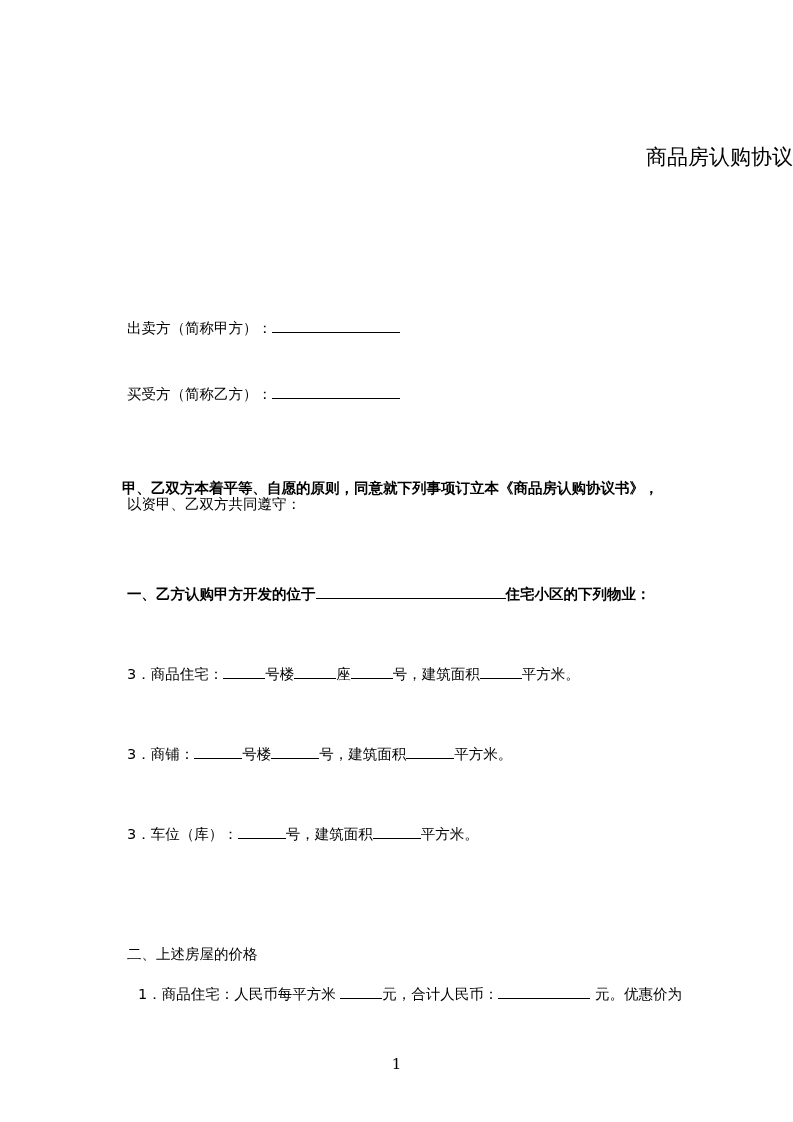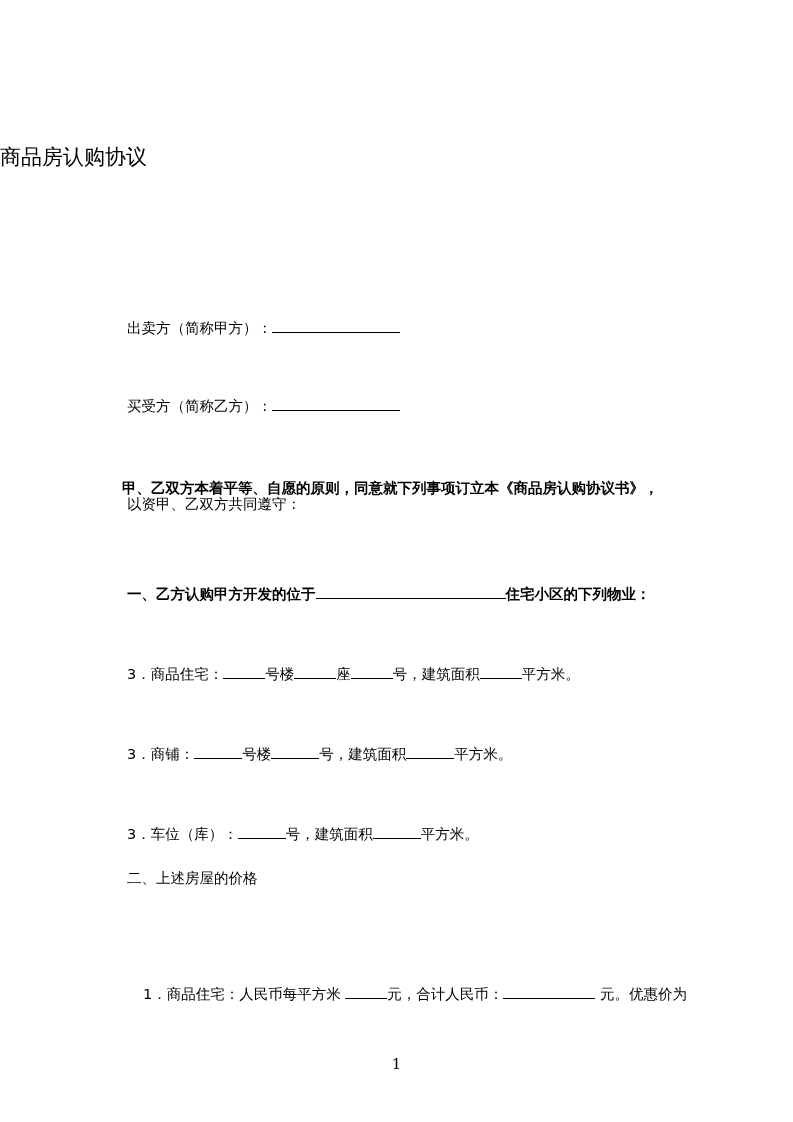--- a/index.html
+++ b/index.html
@@ -1,35 +1,35 @@
 <!DOCTYPE html>
 <html><head>
 <meta charset="utf-8">
 <style>
   html, body { margin:0; padding:0; background:#fff; }
   body { width:793px; height:1122px; position:relative; overflow:hidden;
          font-family:"DejaVu Sans","Liberation Sans",sans-serif; color:#000; }
-  .title { position:absolute; top:143px; left:0; width:793px; text-align:left;
+  .title { position:absolute; top:143px; left:0; width:793px; text-align:right;
            font-size:21px; letter-spacing:0px; }
   .line { position:absolute; left:105px; font-size:14.5px; white-space:nowrap; line-height:20px;margin-left:22px; }
   .blank { display:inline-block; border-bottom:1px solid #000; height:14px; vertical-align:baseline; }
   .pagenum { position:absolute; top:1055px; left:0; width:793px; text-align:center;
              font-family:"DejaVu Serif","Liberation Serif",serif; font-size:15px; }
   .clip { position:absolute; left:105px; width:592px; overflow:hidden; }
 </style>
 </head>
 <body>
 
 <div class="title">商品房认购协议</div>
 
 <div class="line" style="top:318px;">
   <span>出卖方（简称甲方）：</span><span class="blank" style="width:128px;"></span>
 </div>
 
-<div class="line" style="top:396px;text-align:right;">
+<div class="line" style="top:384px;text-align:right;">
   <span>买受方（简称乙方）：</span><span class="blank" style="width:128px;"></span>
 </div>
 
 <div class="line" style="top:478px; left:100px;font-weight:bold;"> 甲、乙双方本着平等、自愿的原则，同意就下列事项订立本《商品房认购协议书》，</div>
 <div class="line" style="top:494px;text-align:center;">以资甲、乙双方共同遵守：</div>
 
 <div class="line" style="top:584px;font-weight:bold;">
   <span>一、乙方认购甲方开发的位于</span><span class="blank" style="width:190px;"></span><span>住宅小区的下列物业：</span>
 </div>
 
@@ -38,19 +38,19 @@
 </div>
 
 <div class="line" style="top:744px;">
   <span>3．商铺：</span><span class="blank" style="width:48px;"></span><span>号楼</span><span class="blank" style="width:48px;"></span><span>号，建筑面积</span><span class="blank" style="width:48px;"></span><span>平方米。</span>
 </div>
 
 <div class="line" style="top:824px;">
   <span>3．车位（库）：</span><span class="blank" style="width:48px;"></span><span>号，建筑面积</span><span class="blank" style="width:48px;"></span><span>平方米。</span>
 </div>
 
-<div class="line" style="top:868px;">二、上述房屋的价格</div>
+<div class="line" style="top:944px;">二、上述房屋的价格</div>
 
-<div class="line clip" style="top:984px; left:121px;">
+<div class="line clip" style="top:984px; left:92px;text-align:center;">
   <span> 1．商品住宅：人民币每平方米 </span><span class="blank" style="width:42px;"></span><span>元，合计人民币：</span><span class="blank" style="width:92px;"></span><span> 元。优惠价为</span>
 </div>
 
 <div class="pagenum">1</div>
 
 </body></html>

